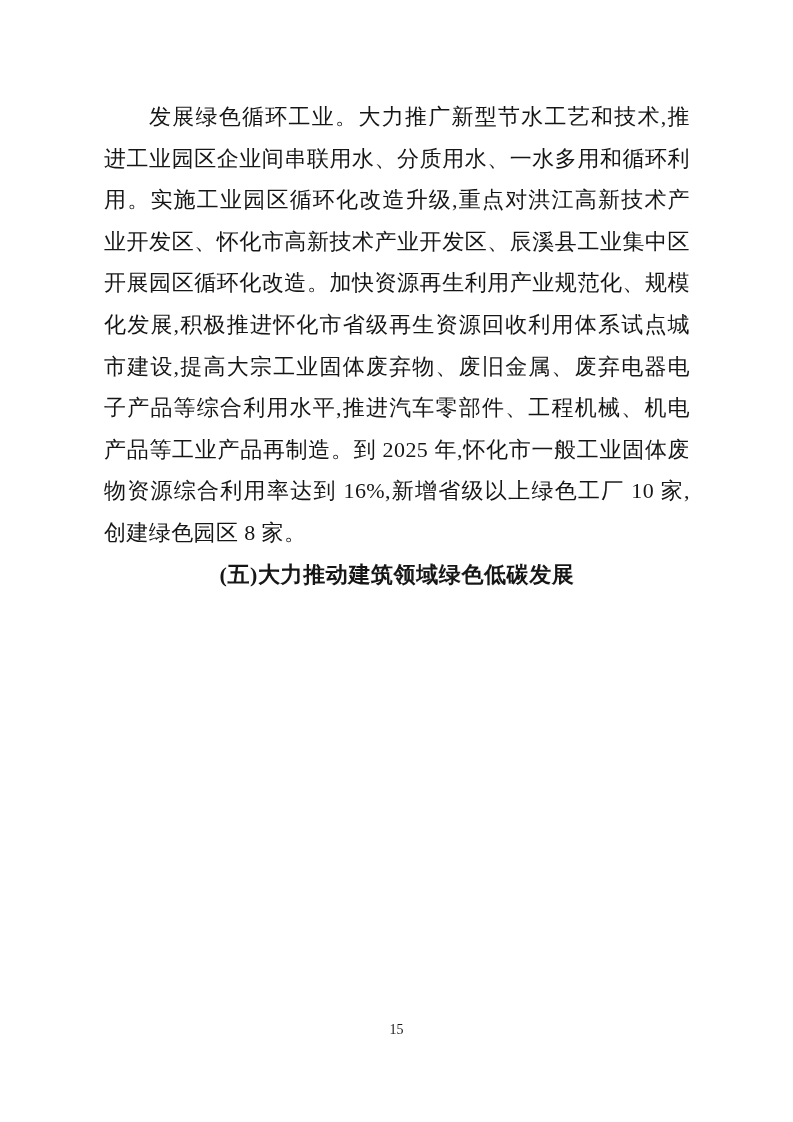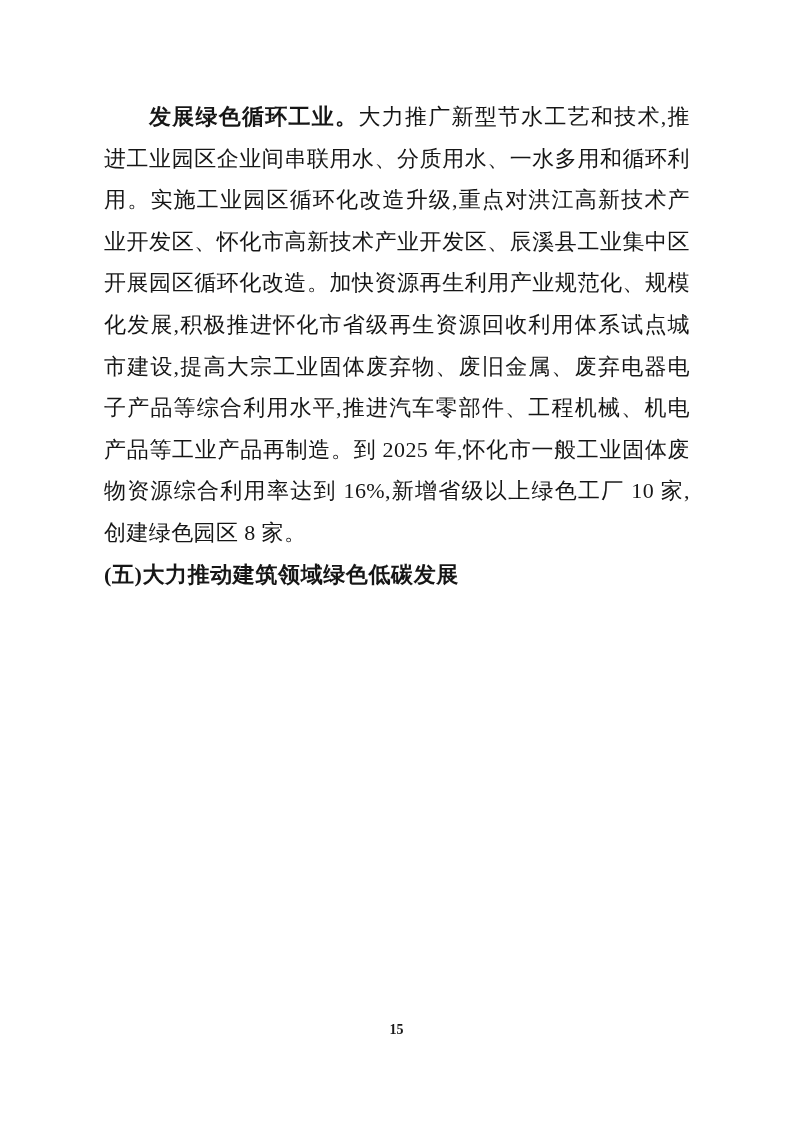--- a/index.html
+++ b/index.html
@@ -28,41 +28,40 @@
     letter-spacing: 0.4px;
   }
   .para {
     margin: 0;
     padding: 0;
   }
   .para.indent {
     text-indent: 45px;
   }
   .lead-bold {
-    font-weight: bold;
+    font-weight: normal;
   }
   .section-heading {
     margin: 0;
     padding: 0;
     font-size: 22px;
     font-weight: bold;
     line-height: 41.6px;
-    text-align: left;
+    text-align: center;
     letter-spacing: 0.6px;
   }
   .page-footer {
     position: absolute;
     left: 0;
     top: 1022px;
     width: 793px;
     text-align: center;
     font-size: 14px;
     color: #1a1a1a;
     font-family: "Liberation Serif", "DejaVu Serif", serif;
-    font-weight: bold;
   }
 </style>
 </head>
 <body>
 
 <div class="page">
 
   <div class="body-text">
 
 

